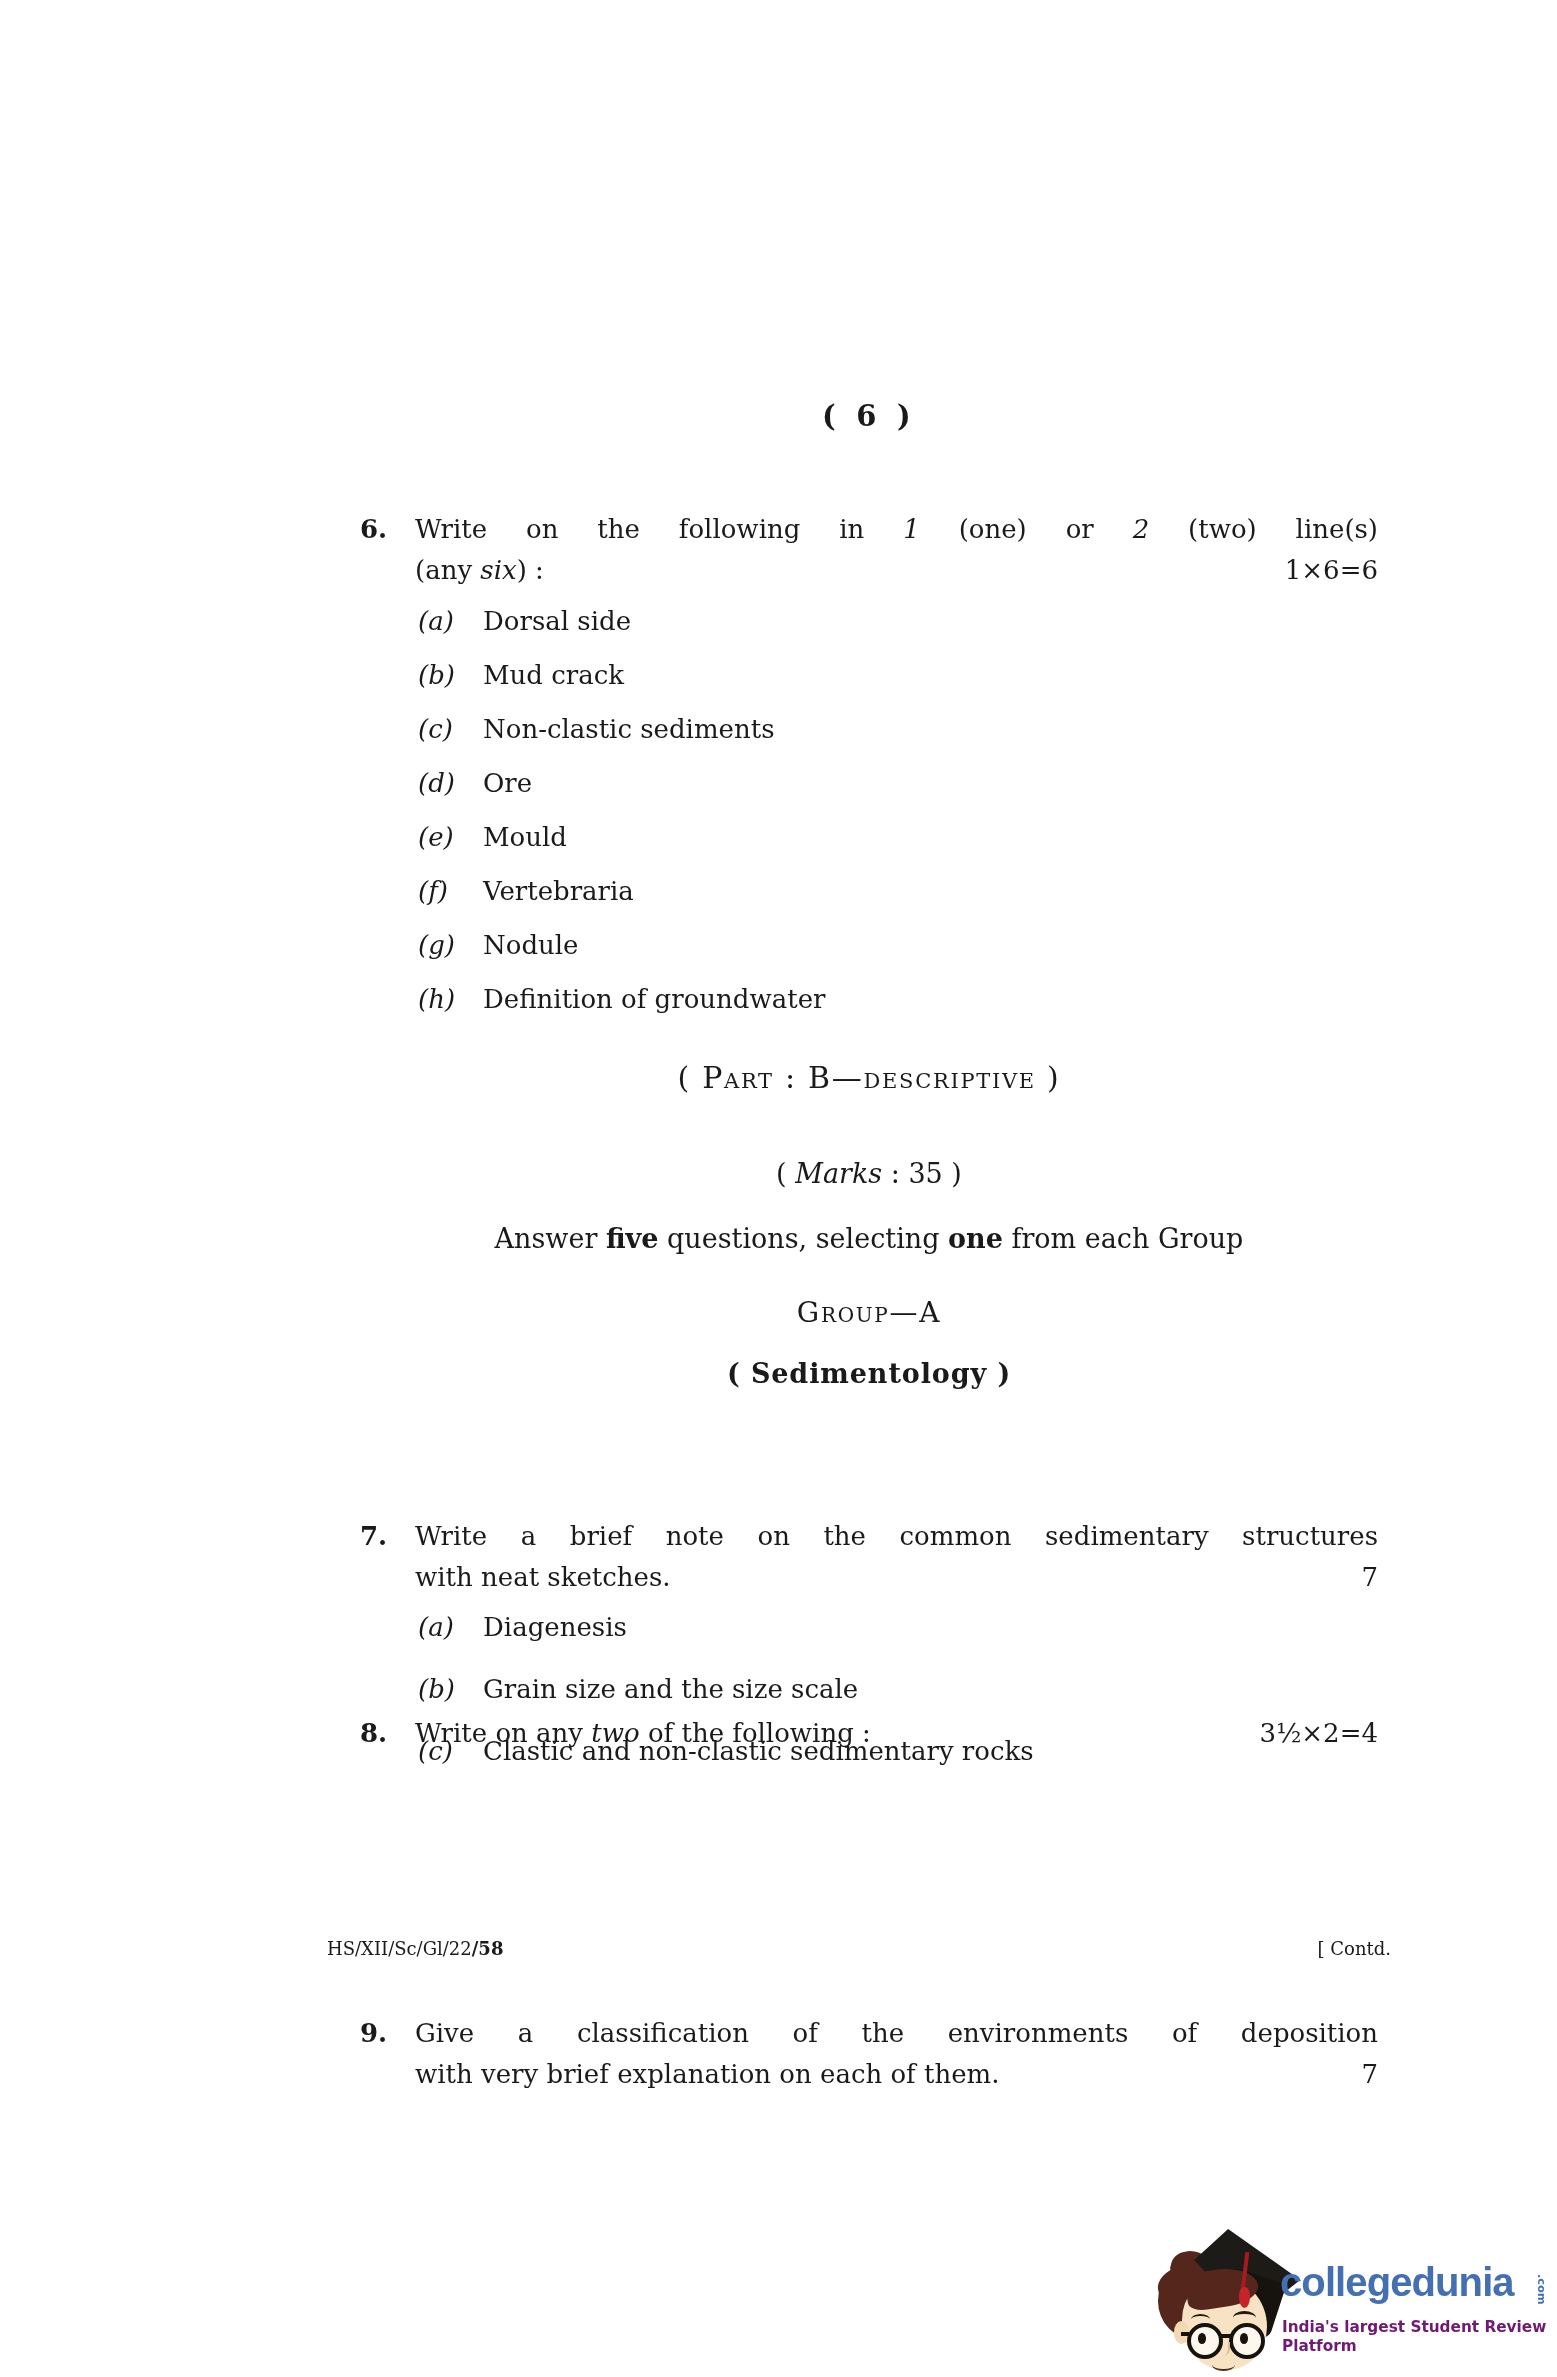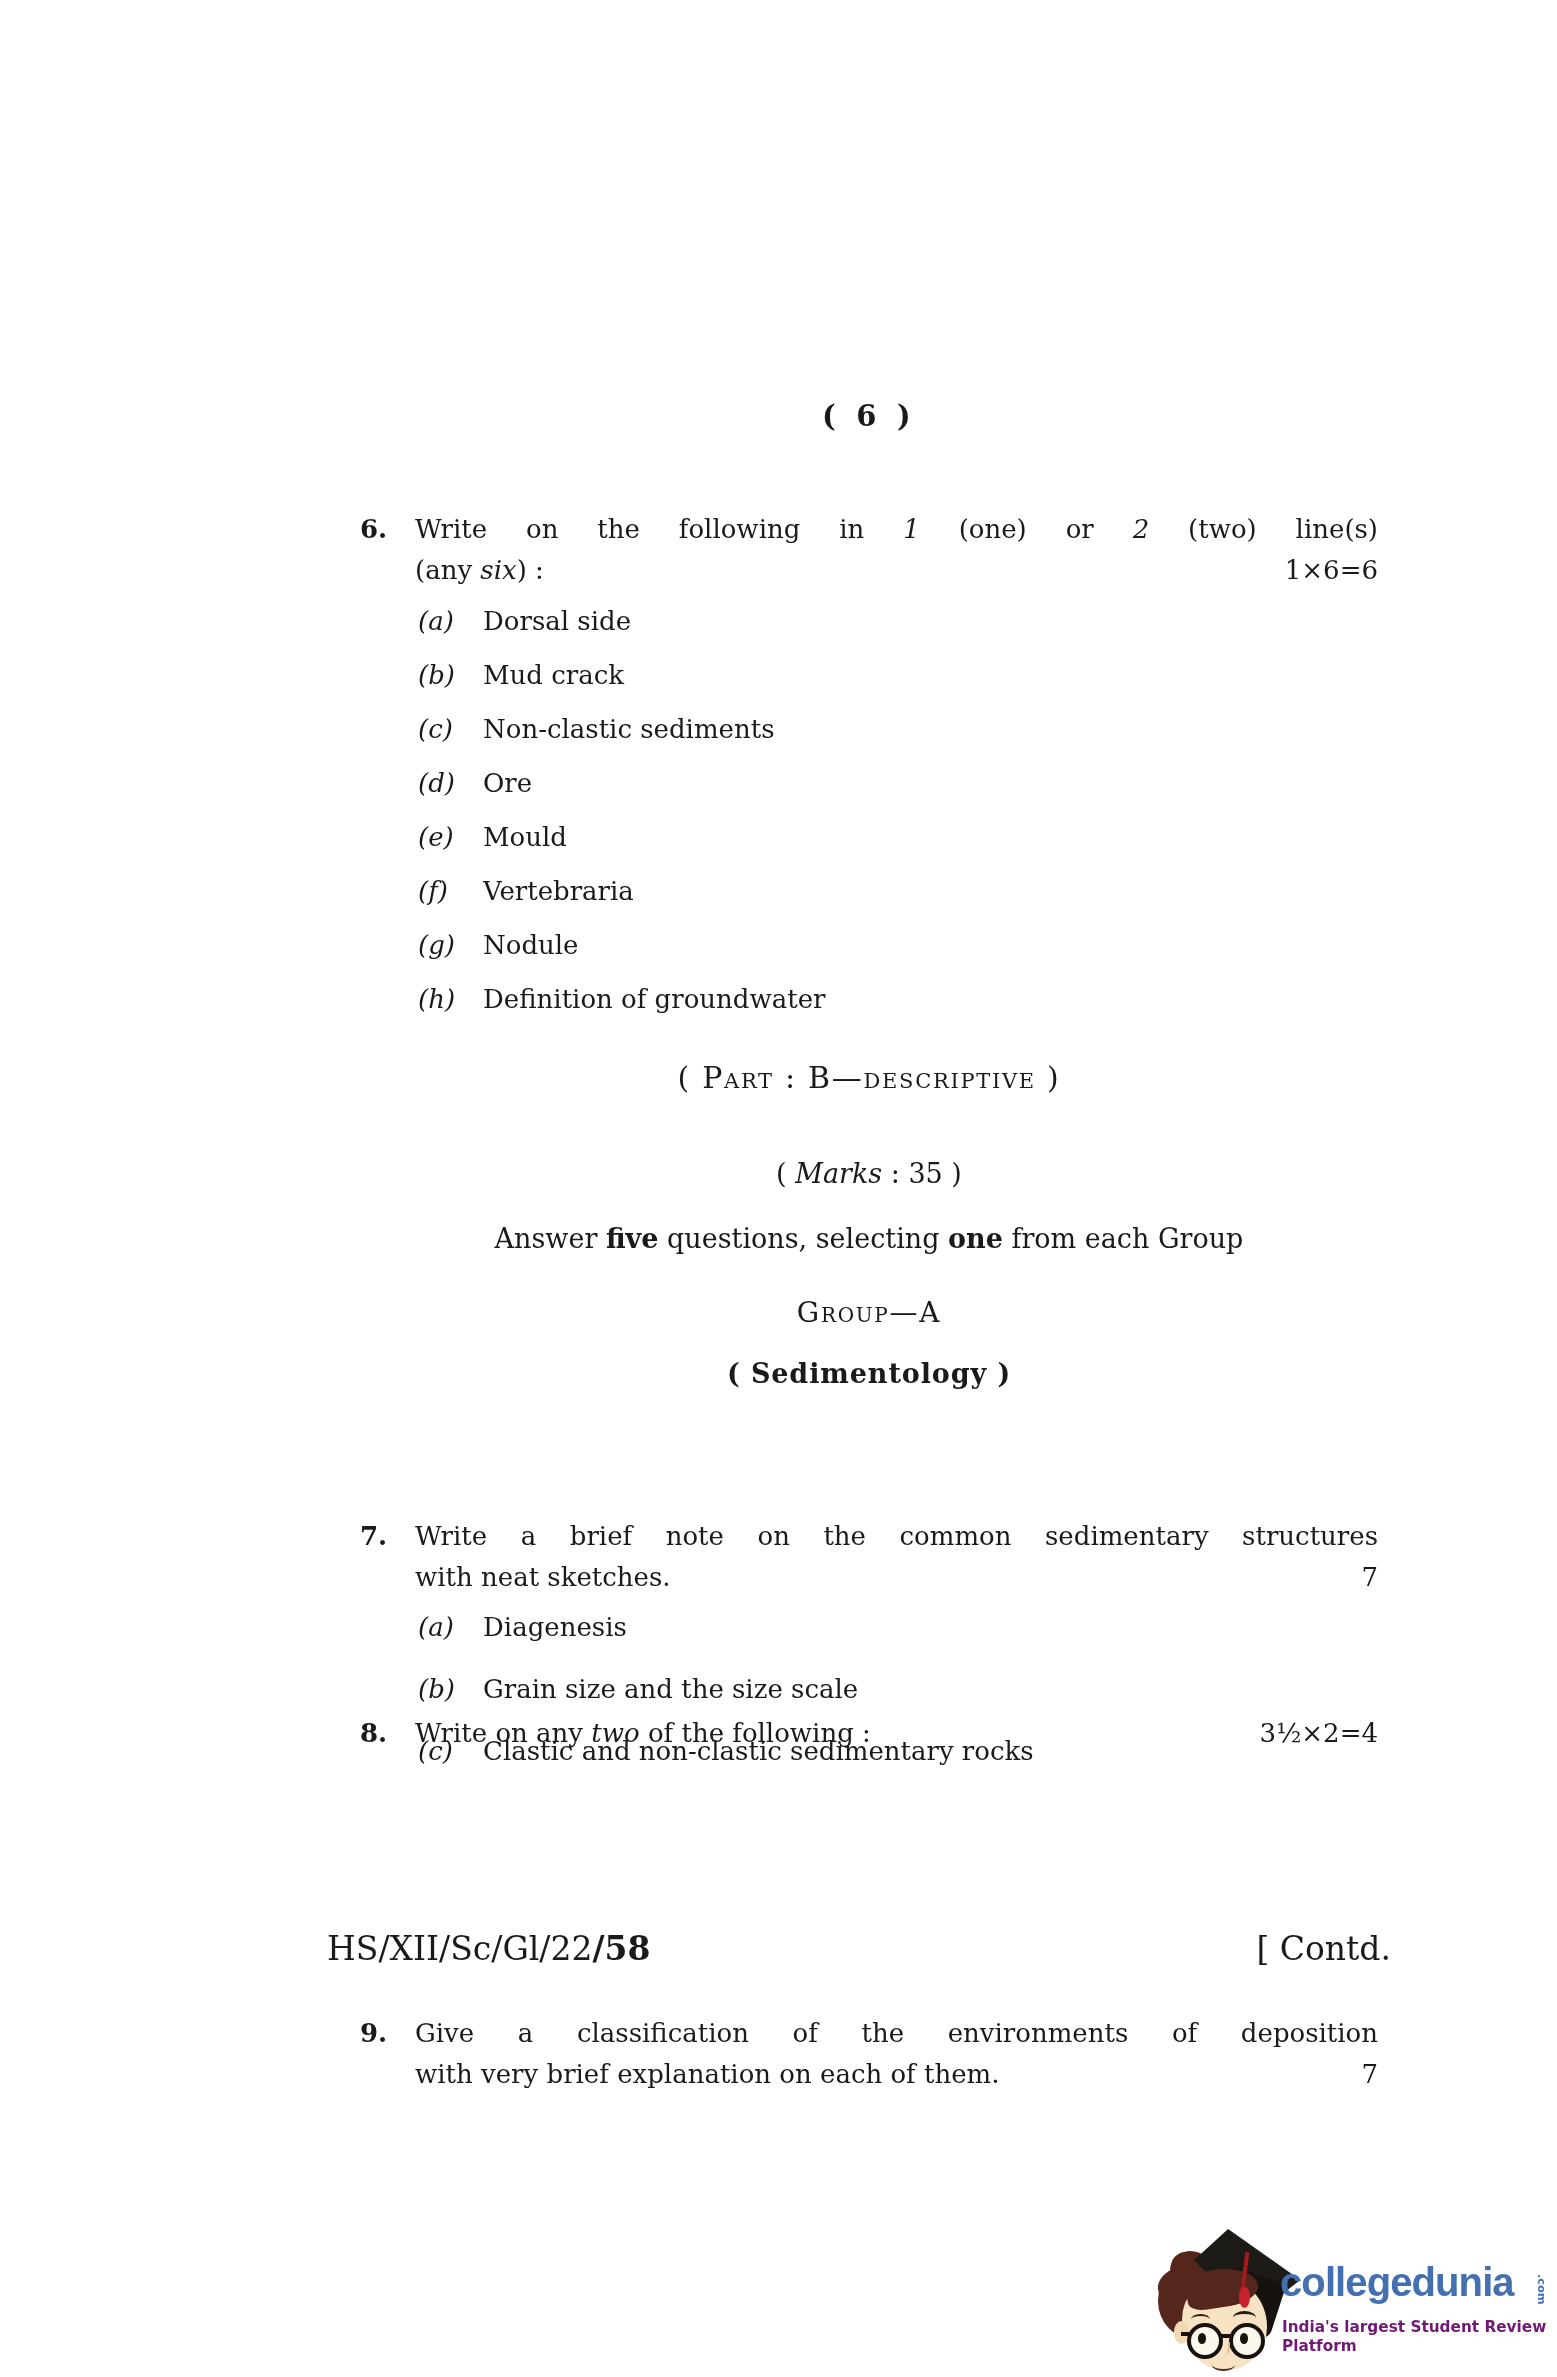--- a/index.html
+++ b/index.html
@@ -39,21 +39,21 @@
   .smallcaps { font-variant:small-caps; letter-spacing:1.7px; }
   .h-part { font-size:30px; line-height:35px; }
   .h-marks { font-size:27px; line-height:31px; }
   .h-answer { font-size:27px; line-height:31px; }
   .h-group { font-size:28px; line-height:31px; }
   .h-sed { font-size:27px; line-height:31px; font-weight:bold; letter-spacing:0.9px; }
 
   .footer {
     position:absolute; left:327px; right:167px; top:1934px;
     display:flex; justify-content:space-between;
-    font-size:33px; line-height:30px;gap:46px;
+    font-size:18px; line-height:30px;gap:46px;
   }
 
   
   .logo { position:absolute; left:1151px; top:2229px; width:406px; height:148px; }
   .wordmark {
     position:absolute; left:129px; top:31px;
     font-family:Liberation Sans, sans-serif; font-weight:bold;
     font-size:40px; letter-spacing:-0.9px; color:#4470b2; line-height:44px;
   }
   .domain {

